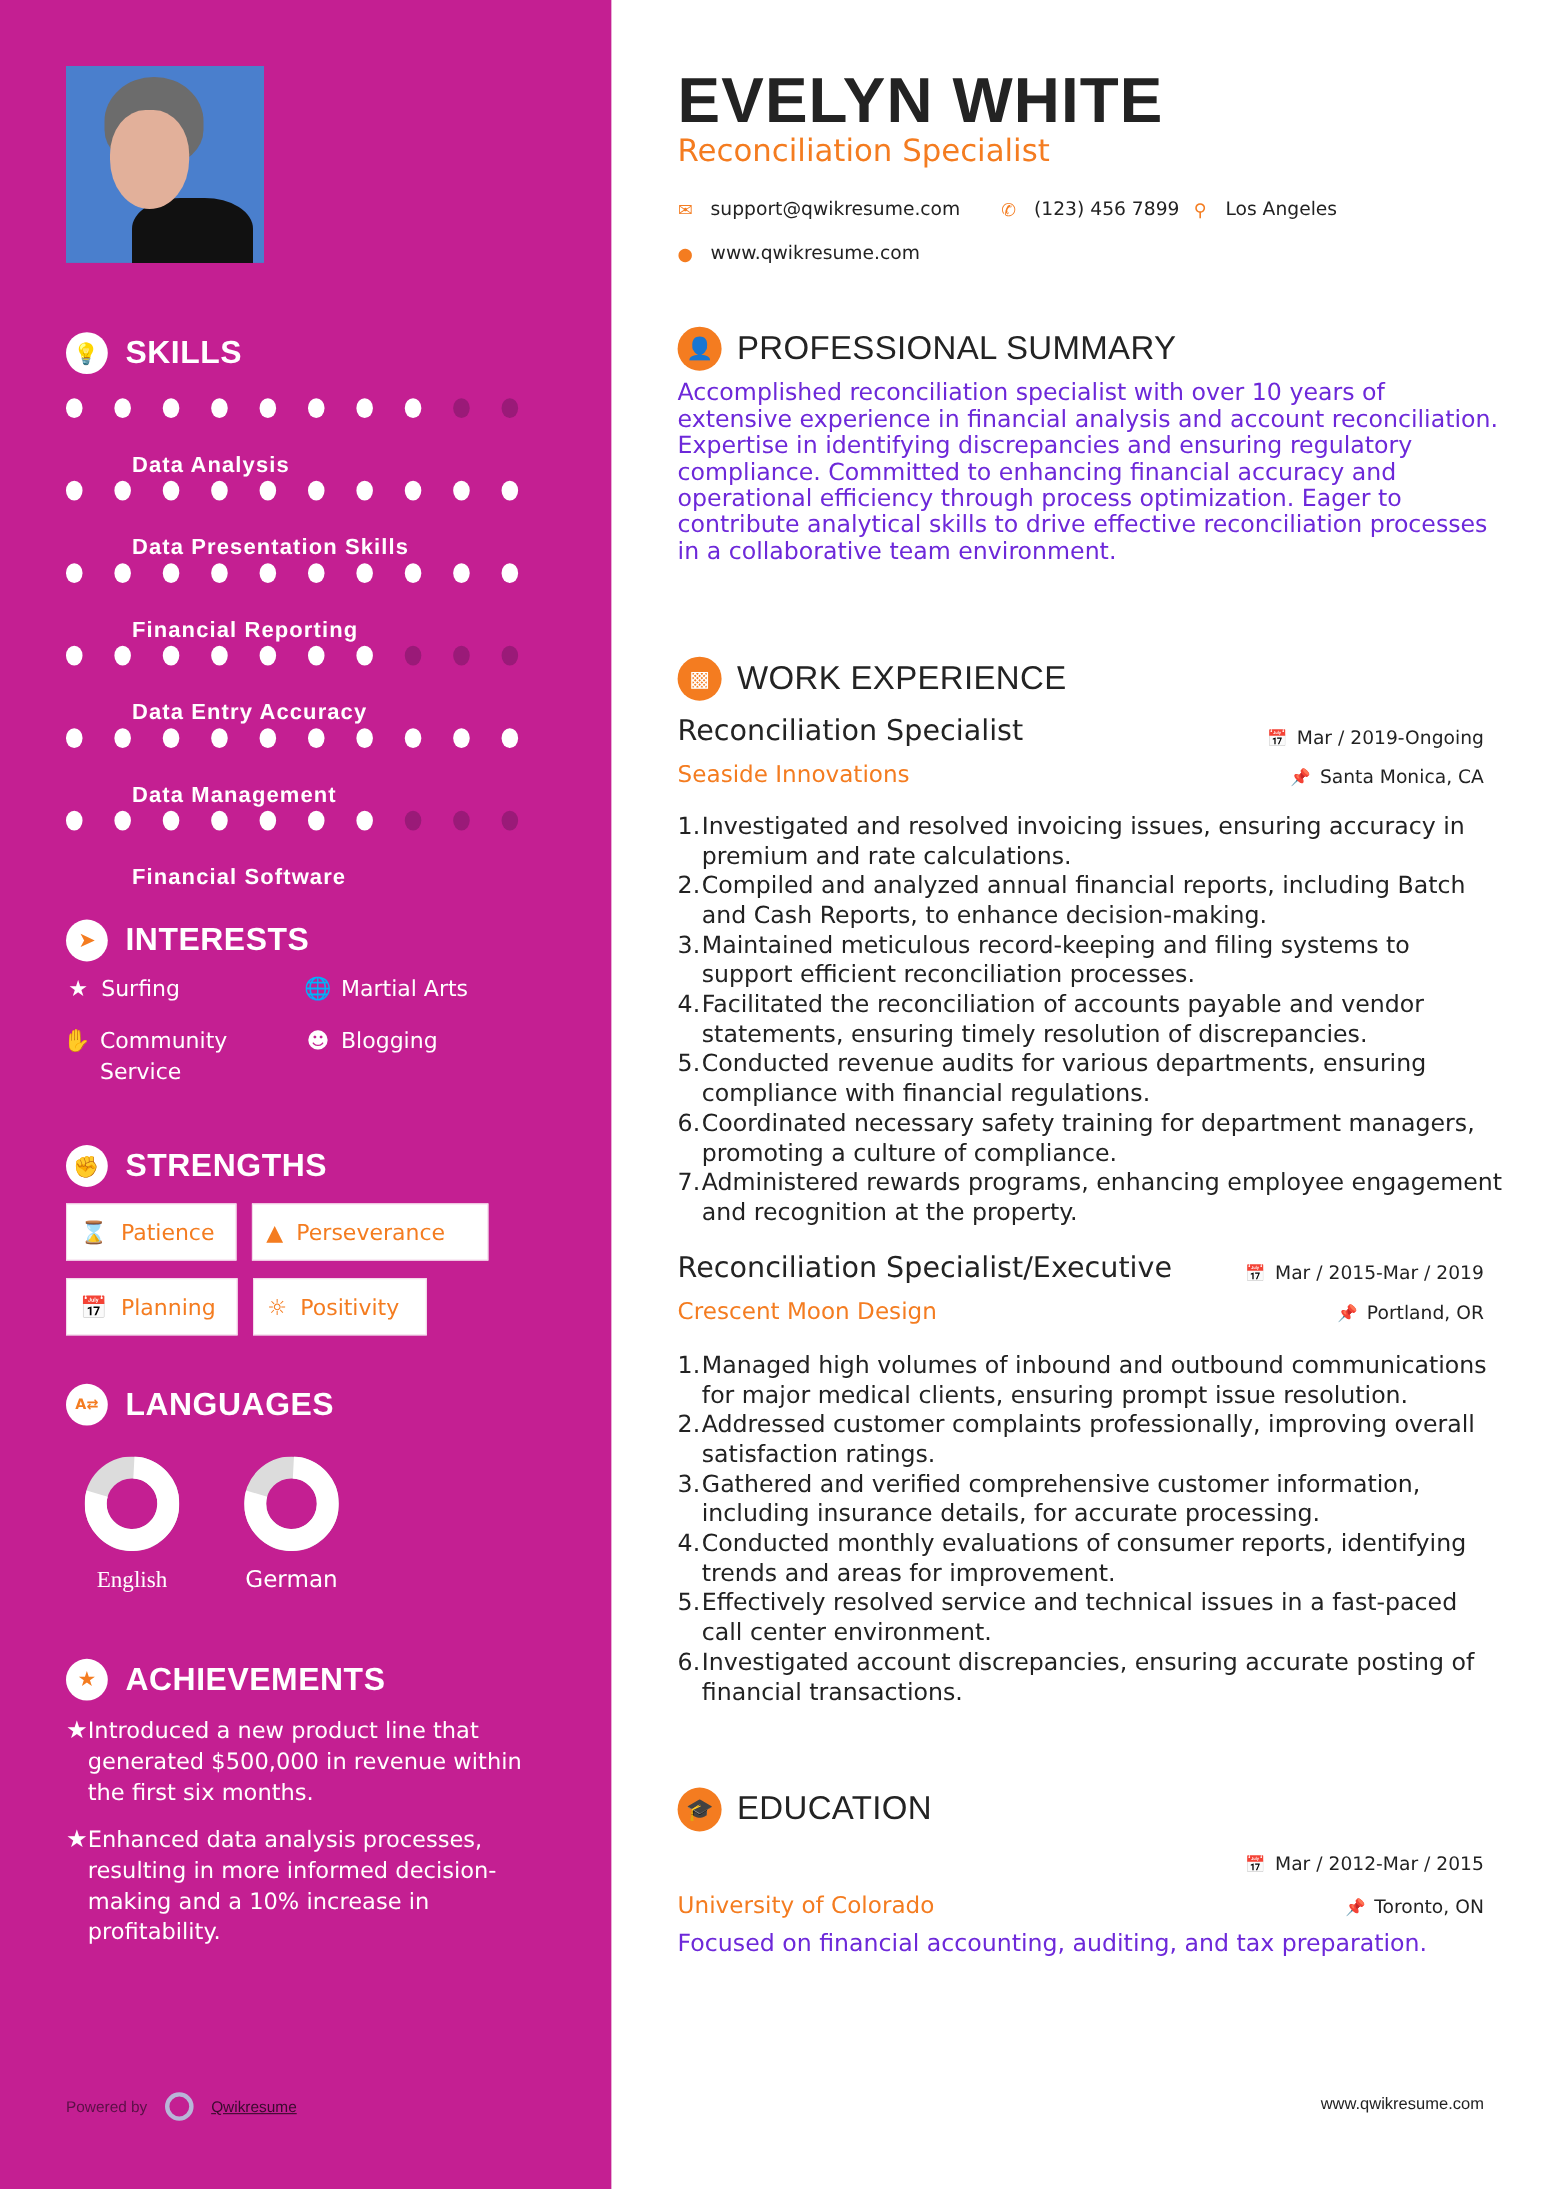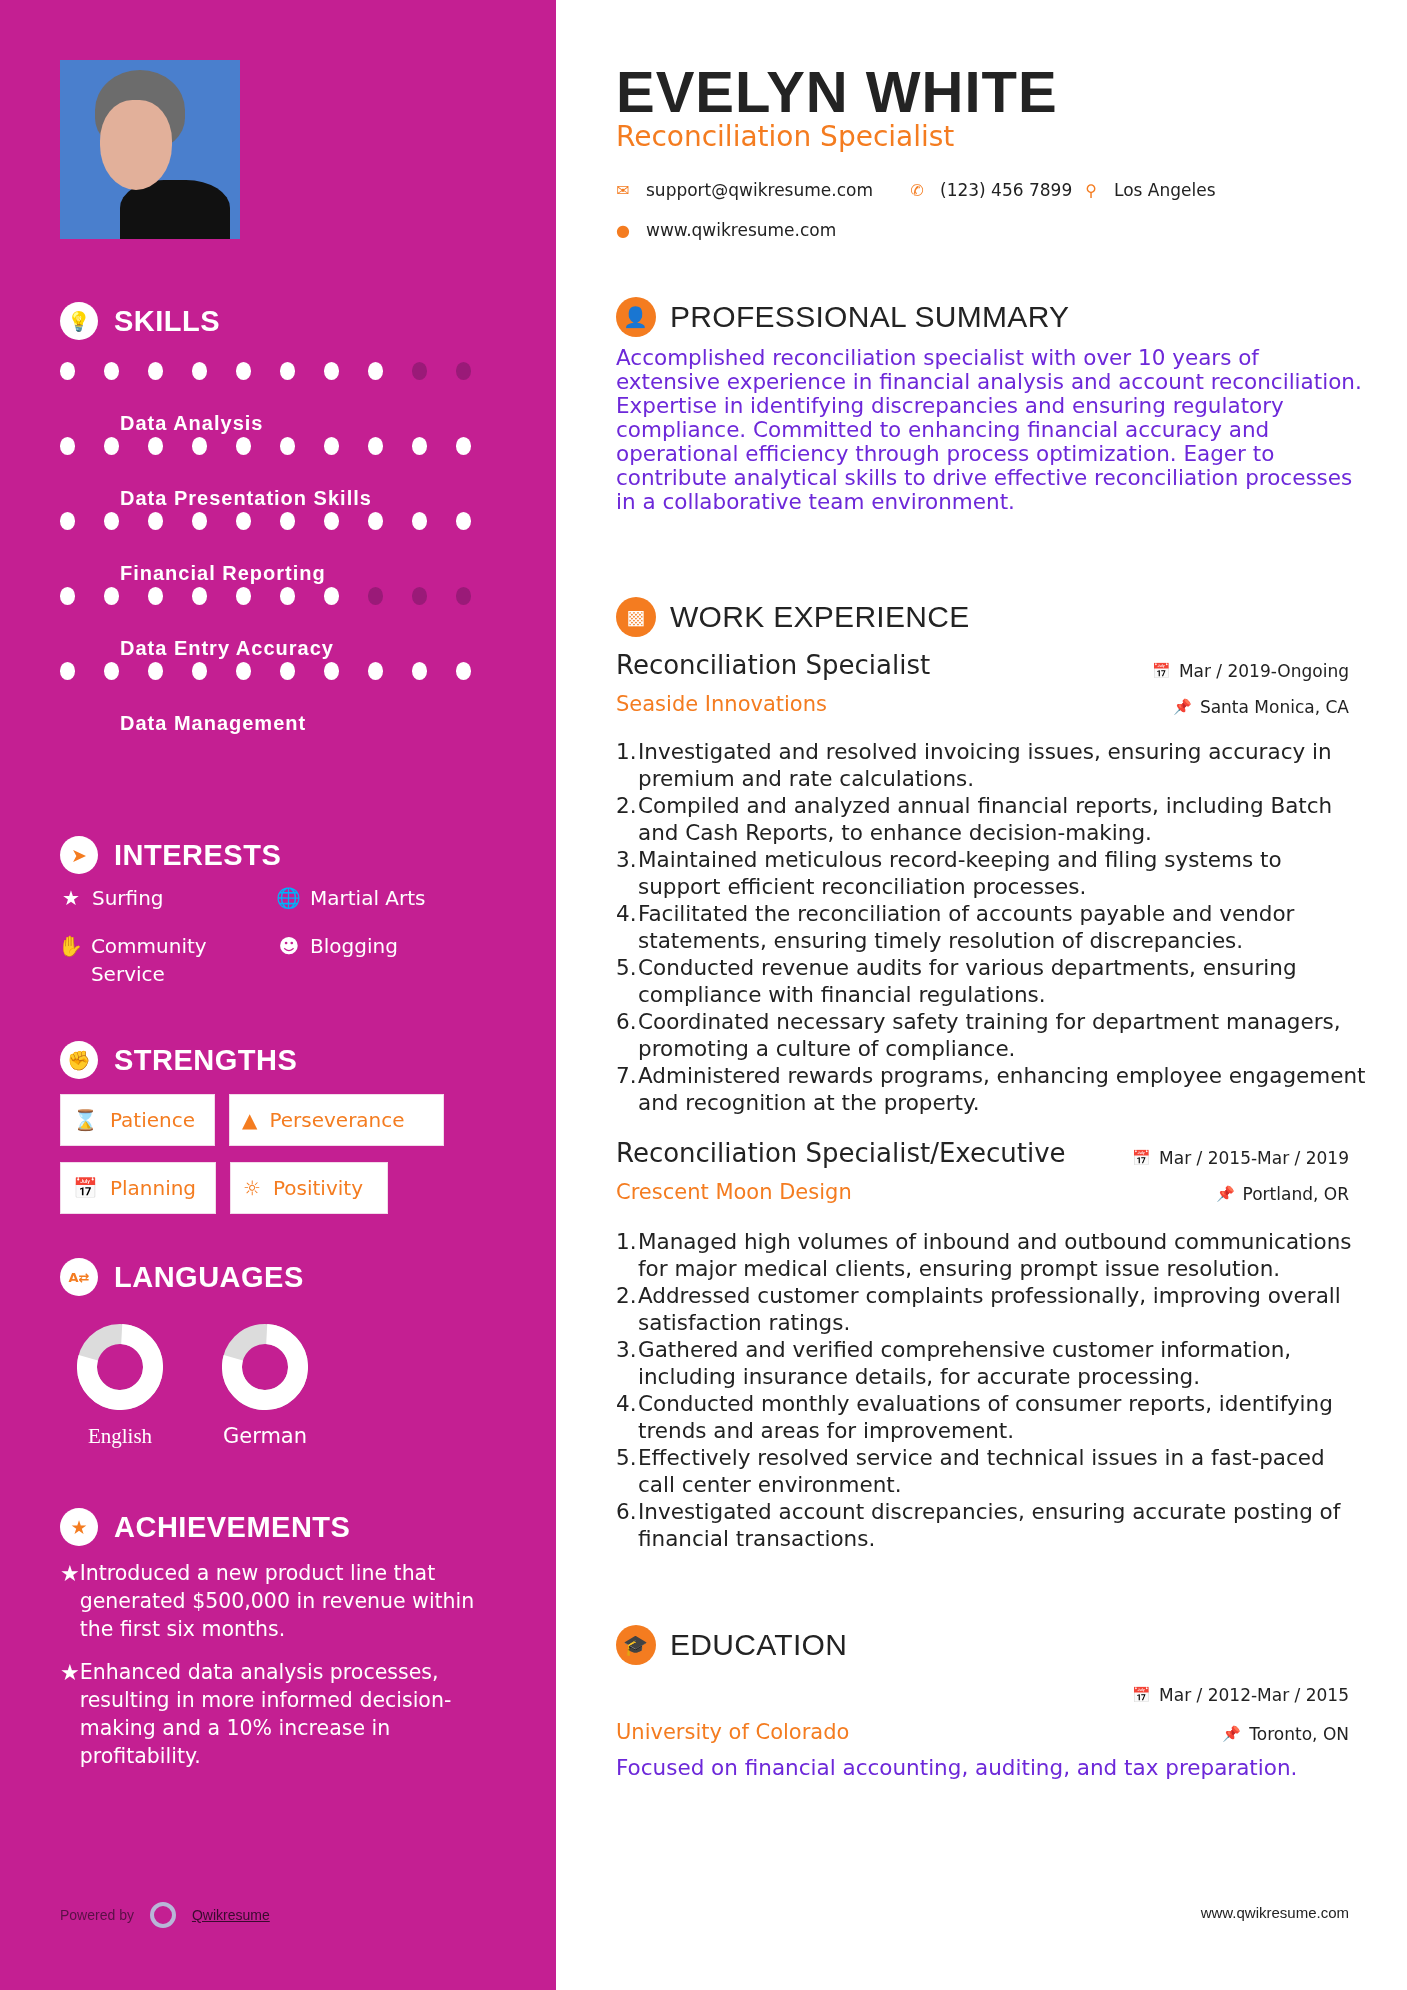--- a/index.html
+++ b/index.html
@@ -155,20 +155,35 @@
         <span class="dot"></span>
         <span class="dot"></span>
         <span class="dot"></span>
         <span class="dot"></span>
         <span class="dot"></span>
         <span class="dot"></span>
         <span class="dot"></span>
         <span class="dot"></span>
       </div>
   </div>
+  <div class="skill" style="top:729px">
+    <div class="name">Financial Software</div>
+    <div class="dots">
+        <span class="dot"></span>
+        <span class="dot"></span>
+        <span class="dot"></span>
+        <span class="dot"></span>
+        <span class="dot"></span>
+        <span class="dot"></span>
+        <span class="dot"></span>
+        <span class="dot off"></span>
+        <span class="dot off"></span>
+        <span class="dot off"></span>
+      </div>
+  </div>
 
   <div class="s-head" style="top:836px">
     <span class="circ">➤</span>
     <span class="txt">INTERESTS</span>
   </div>
   <div class="interest" style="left:58px; top:884px;">
     <span class="ic">★</span>
     <span>Surfing</span>
   </div>
   <div class="interest" style="left:276px; top:884px;">

